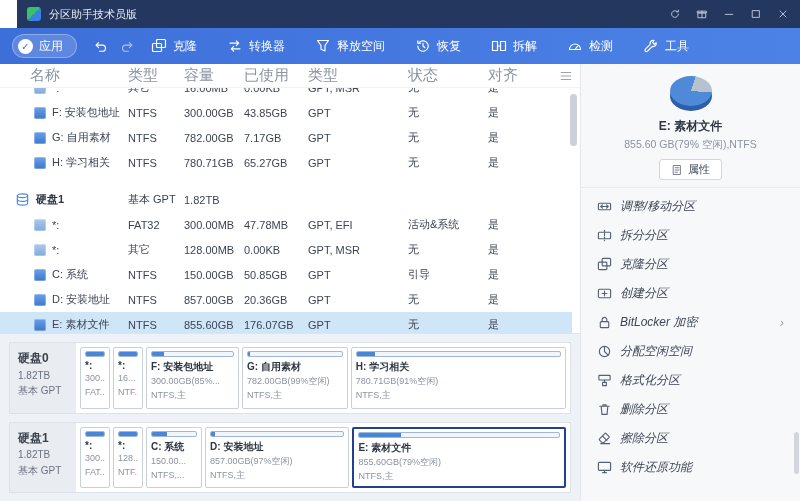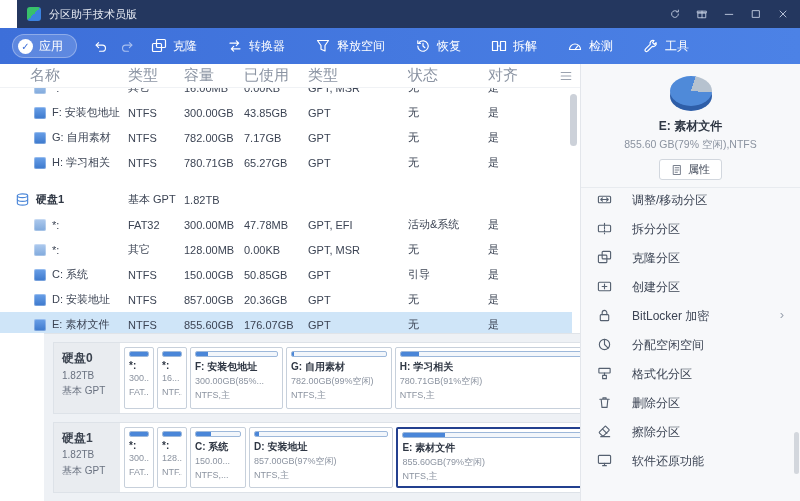--- a/index.html
+++ b/index.html
@@ -58,21 +58,21 @@
   .disk-ico{display:none;width:15px;height:15px;flex:none;color:var(--accent);}
   .trow.disk .disk-ico{display:block;}
   .trow.disk .c-name{padding-left:15px;}
   .trow.disk .nm{font-weight:bold;color:#2f3744;}
   .col-icon{position:absolute;right:7px;top:5px;width:14px;height:14px;color:#9aa2af;z-index:3;}
   .col-icon svg{width:14px;height:14px;}
   .vscroll{position:absolute;right:2px;top:26px;width:8px;bottom:4px;z-index:3;}
   .vthumb{position:absolute;top:4px;left:0;width:7px;height:52px;border-radius:4px;background:#ccd1d9;}
 
   
-  .disks{position:absolute;top:333px;left:0;width:580px;height:168px;background:#eef1f5;border-top:1px solid #e0e4e9;padding:8px 9px;display:flex;flex-direction:column;gap:8px;margin-left:44px;}
+  .disks{position:absolute;top:333px;left:0;width:580px;height:168px;background:#eef1f5;border-top:1px solid #e0e4e9;padding:8px 9px;display:flex;flex-direction:column;gap:8px;}
   .disk-row{flex:1;background:#fff;border:1px solid #dde2e8;display:flex;overflow:hidden;}
   .disk-info{width:66px;flex:none;background:#e9ecf0;padding:6px 0 0 8px;font-size:10px;color:#6a7280;line-height:1.55;}
   .disk-info .dname{font-size:12px;color:#3a424e;font-weight:bold;}
   .blocks{flex:1;display:flex;gap:3px;padding:4px;min-width:0;}
   .block{border:1px solid #c7d0db;border-radius:2px;padding:3px 4px 0;overflow:hidden;min-width:0;background:#fff;}
   .block.selected{border:2px solid var(--selected-border);}
   .bar{height:6px;border:1px solid #9db8da;background:#f2f6fb;border-radius:2px;position:relative;overflow:hidden;margin-bottom:3px;}
   .fill{position:absolute;left:0;top:0;bottom:0;background:var(--accent);}
   .bname{font-size:10px;font-weight:bold;color:#2f3744;white-space:nowrap;overflow:hidden;}
   .bsize,.bfs{font-size:9px;color:#8b93a0;white-space:nowrap;overflow:hidden;line-height:1.6;}
@@ -81,21 +81,21 @@
   .sidebar{position:absolute;left:580px;top:64px;width:220px;bottom:0;background:#f7f8fa;border-left:1px solid #e3e6eb;overflow:hidden;}
   .vol{padding:9px 0 7px;text-align:center;border-bottom:1px solid #e8ebef;}
   .pie{position:relative;width:46px;height:40px;margin:0 auto 5px;}
   .pie-base{position:absolute;left:2px;top:8px;width:42px;height:30px;border-radius:50%;background:#2e5ea8;}
   .pie-top{position:absolute;left:2px;top:3px;width:42px;height:30px;border-radius:50%;background:conic-gradient(from 0deg,#4f8ad9 0 18deg,#b6c2cf 18deg 94deg,#4f8ad9 94deg 360deg);}
   .vol-name{font-size:12px;color:#2f3744;font-weight:bold;margin-bottom:3px;}
   .vol-detail{font-size:10.5px;color:#8b93a0;margin-bottom:7px;}
   .props-btn{display:inline-flex;align-items:center;gap:5px;background:#fff;border:1px solid #d2d7de;border-radius:3px;height:21px;padding:0 11px;font-size:11px;color:#3c4454;}
   .props-btn svg{width:12px;height:12px;color:#6a7280;}
   .actions{padding:4px 0;}
-  .action{display:flex;gap:20px;height:29px;padding:0 16px;font-size:12px;color:#3c4454;}
+  .action{display:flex;align-items:center;gap:8px;height:29px;padding:0 16px;font-size:12px;color:#3c4454;font-style:italic;}
   .action svg{width:15px;height:15px;color:#556070;flex:none;}
   .action .chev{margin-left:auto;color:#9aa2af;font-size:13px;line-height:1;}
   .side-scroll{position:absolute;right:1px;top:368px;width:5px;height:42px;border-radius:3px;background:#d3d7dd;}
 </style>
 </head>
 <body>
 
 <div class="window">
 
   <div class="titlebar">

